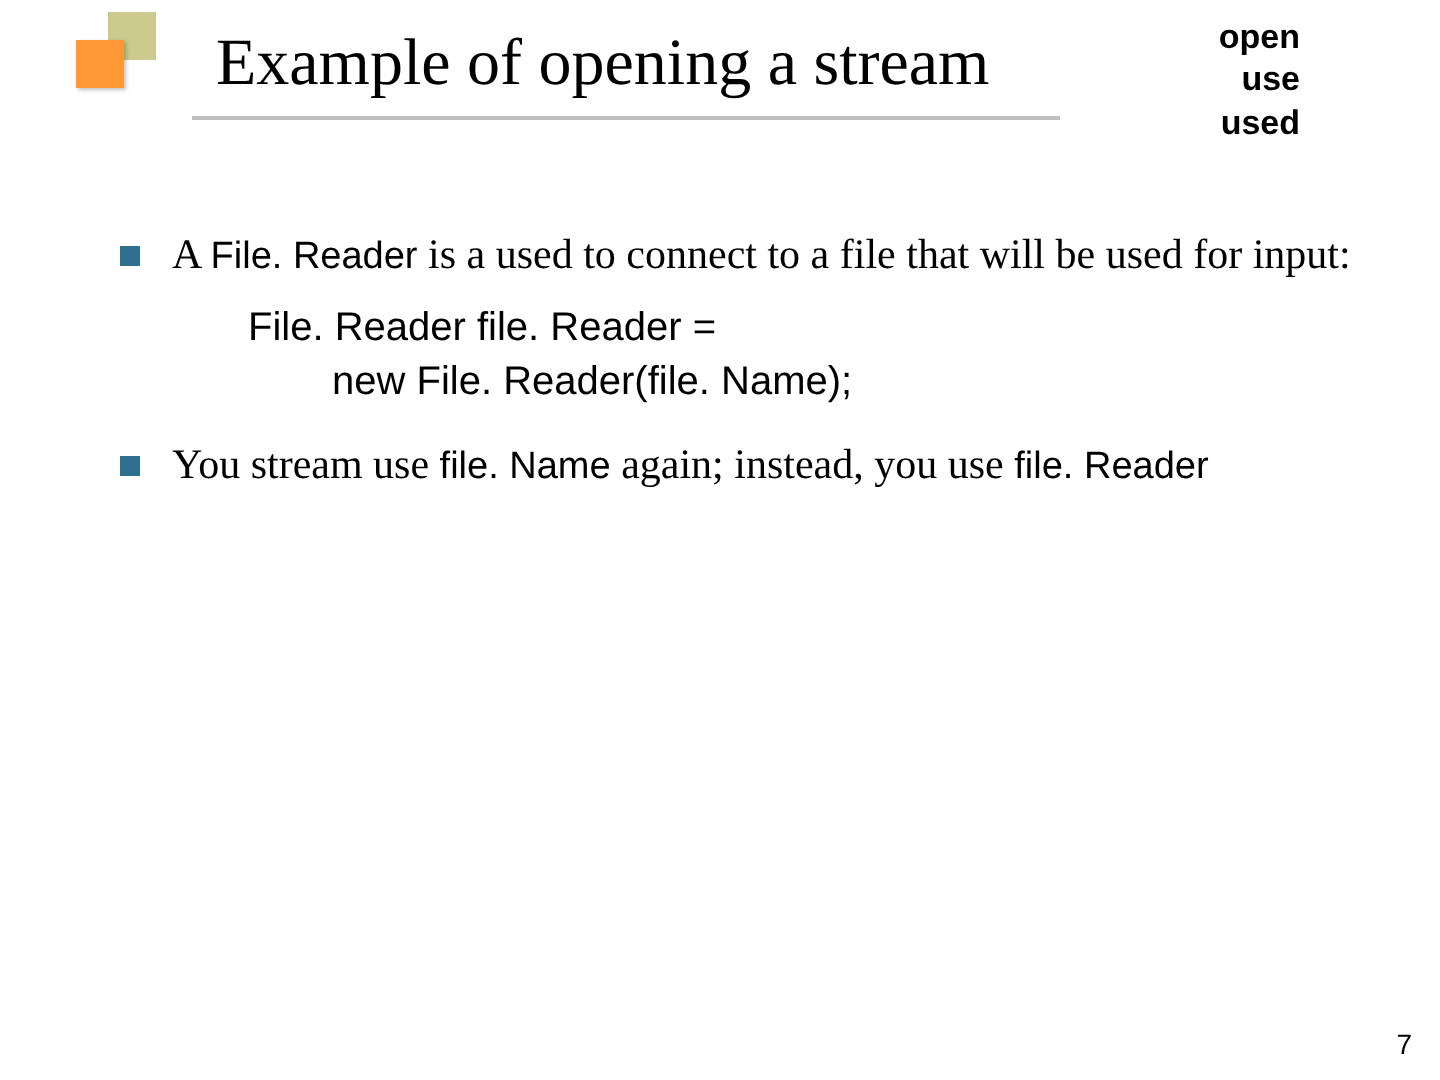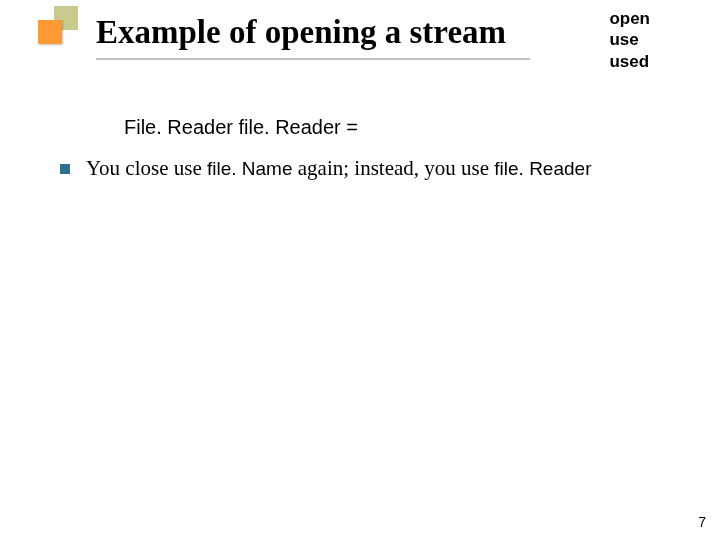--- a/index.html
+++ b/index.html
@@ -14,30 +14,31 @@
   .slide{position:relative;width:720px;height:540px}
 
   
   .deco{position:absolute;left:38px;top:6px;width:40px;height:40px}
   .deco .sq-orange{position:absolute;left:0;top:14px;width:24px;height:24px;background:#ff9933;box-shadow:1px 1px 2px rgba(0,0,0,.25)}
   .deco .sq-olive {position:absolute;left:16px;top:0;width:24px;height:24px;background:#8a8a00;opacity:.45}
   .title-wrap{position:absolute;left:96px;top:14px;right:190px}
   .title{
     font-size:33px;
     line-height:1.1;
-    font-weight:700;
+    font-weight:400;
+    margin-left:12px;
   }
   .title-underline{
     height:2px;background:#c0c0c0;margin-top:8px;
   }
   .corner-note{
     position:absolute;right:70px;top:8px;
     font-family:Verdana,Geneva,sans-serif;
     font-weight:700;font-size:17px;line-height:1.25;
-    text-align:left;color:#000;margin-left:17px;
+    text-align:right;color:#000;margin-left:17px;
   }
 
   
   .content{position:absolute;left:60px;right:32px;top:104px;font-size:21px;line-height:1.28}
   .bullet{display:flex;margin:10px 0 6px 0}
   .bsq{flex:0 0 auto;width:10px;height:10px;background:#2f6f8f;margin-top:9px;margin-right:16px}
   .btxt{flex:1 1 auto}
   .sans{font-family:Verdana,Geneva,sans-serif;font-size:19px}
   .code-block{
     font-family:Verdana,Geneva,sans-serif;
@@ -67,30 +68,39 @@
   </div>
 
   <div class="corner-note">
     <div>open</div>
     <div>use</div>
     <div>used</div>
   </div>
 
   <div class="content">
 
+    <div class="bullet">
+      <div class="bsq"></div>
+      <div class="btxt">
+        <span>A </span>
+        <span class="sans">File. Reader</span>
+        <span> is a used to connect to a file that will be used for input:</span>
+      </div>
+    </div>
 
     <div class="code-block">
       <span>File. Reader file. Reader =</span><br>
+      <span class="code-indent">new File. Reader(file. Name);</span>
     </div>
 
 
     <div class="bullet">
       <div class="bsq"></div>
       <div class="btxt">
-        <span>You close use </span>
+        <span>You stream use </span>
         <span class="sans">file. Name</span>
         <span> again; instead, you use </span>
         <span class="sans">file. Reader</span>
       </div>
     </div>
 
   </div>
 
   <div class="pagenum">7</div>
 </div>

